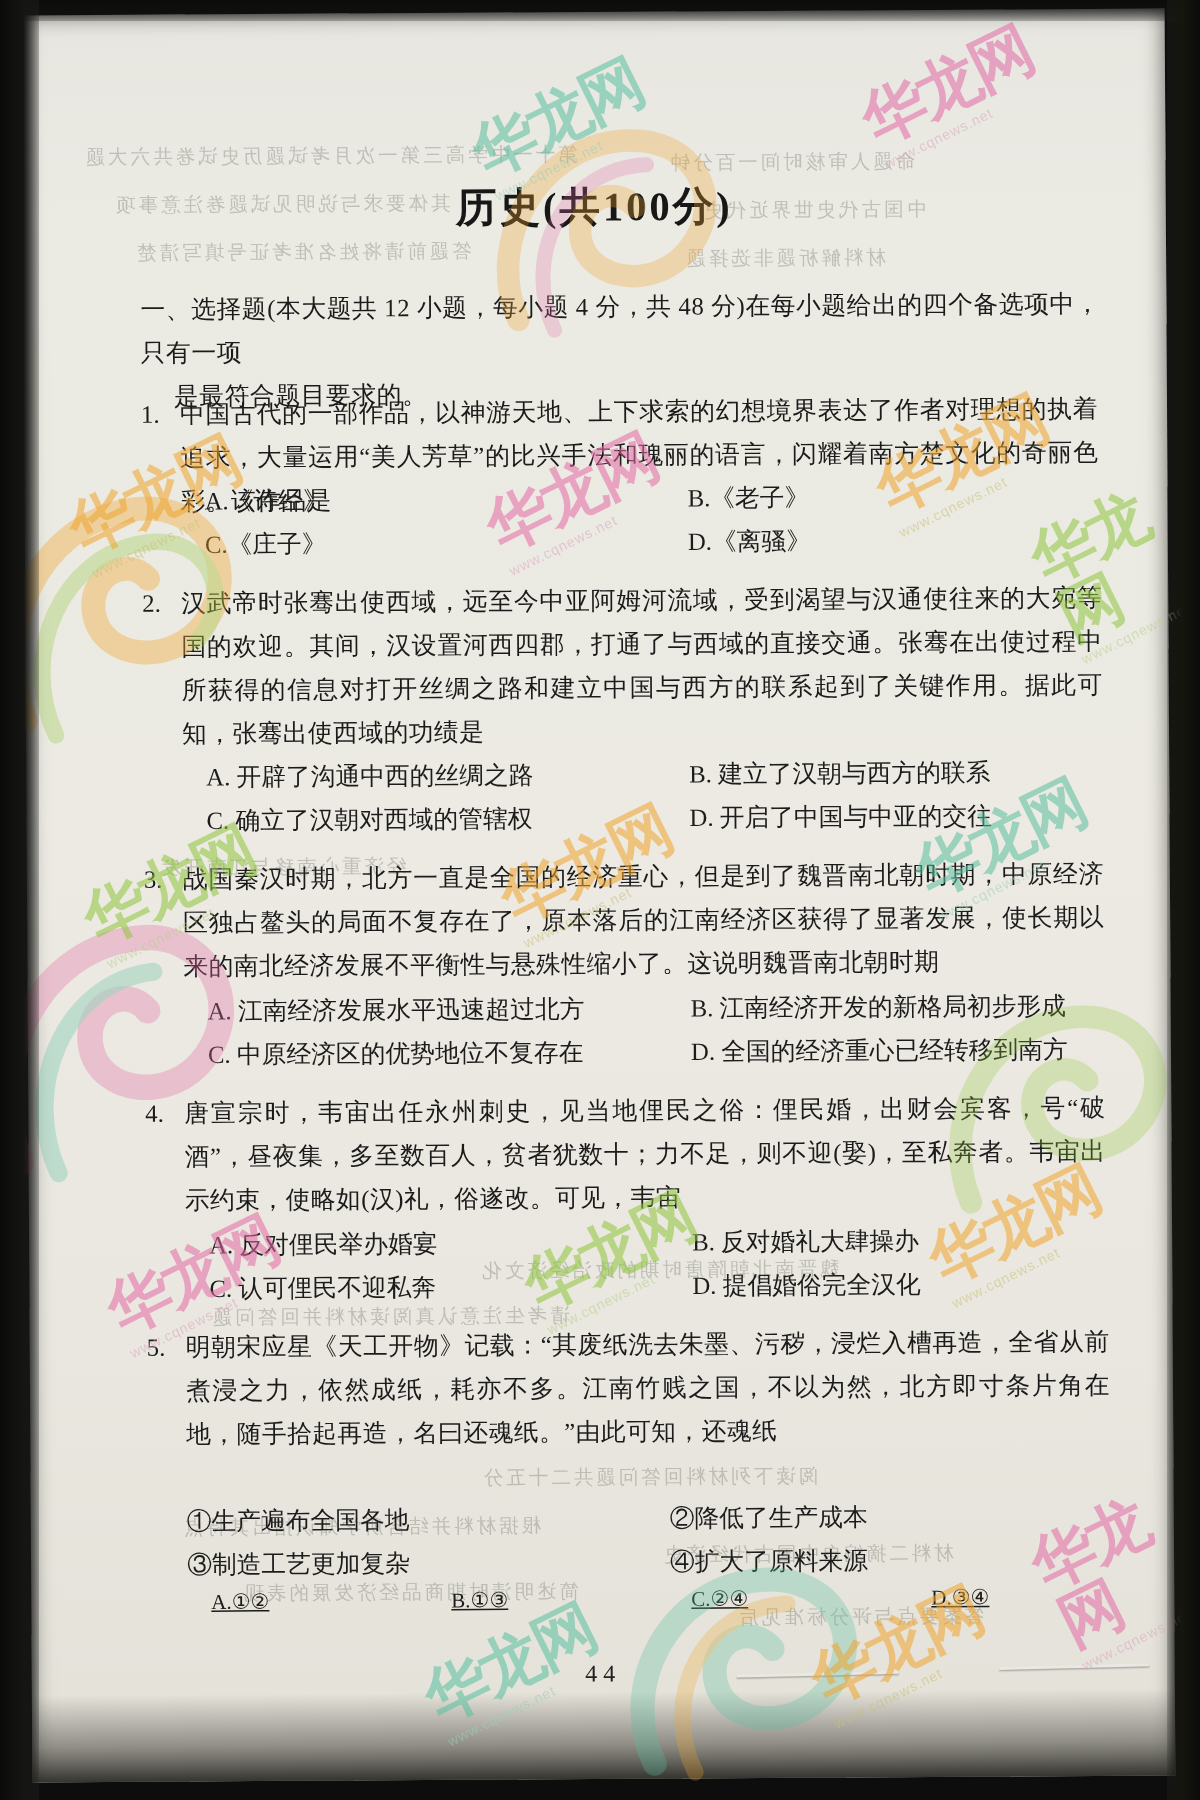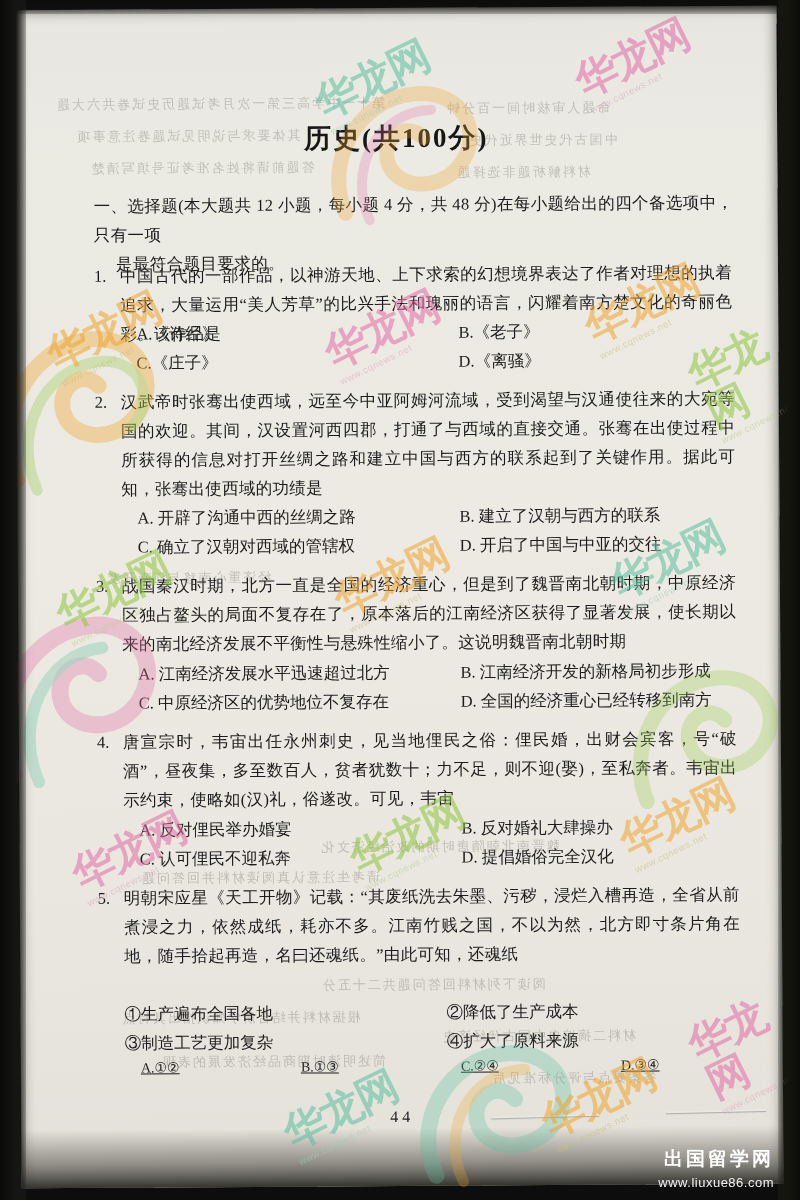--- a/index.html
+++ b/index.html
@@ -396,18 +396,14 @@
       <div class="glyph">华龙网</div>
       <div class="url">www.cqnews.net</div>
     </div>
 
   </div>
 
   <div id="gutter-top"></div>
   <div id="gutter-left"></div>
   <div id="gutter-right"></div>
 
-  <div class="promo">
-    <div class="t1">出国留学网</div>
-    <div class="t2">www.liuxue86.com</div>
-  </div>
 
 </div>
 
 </body></html>

